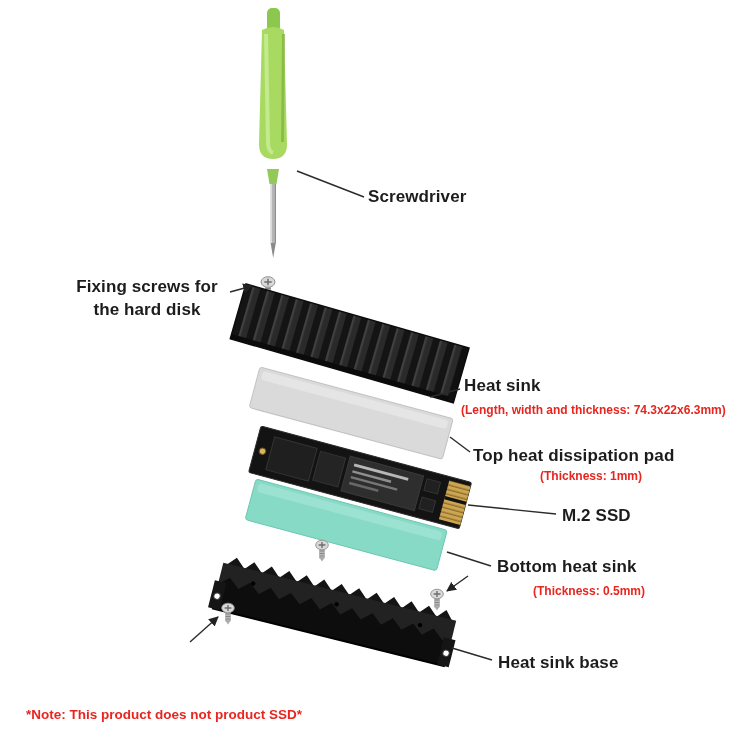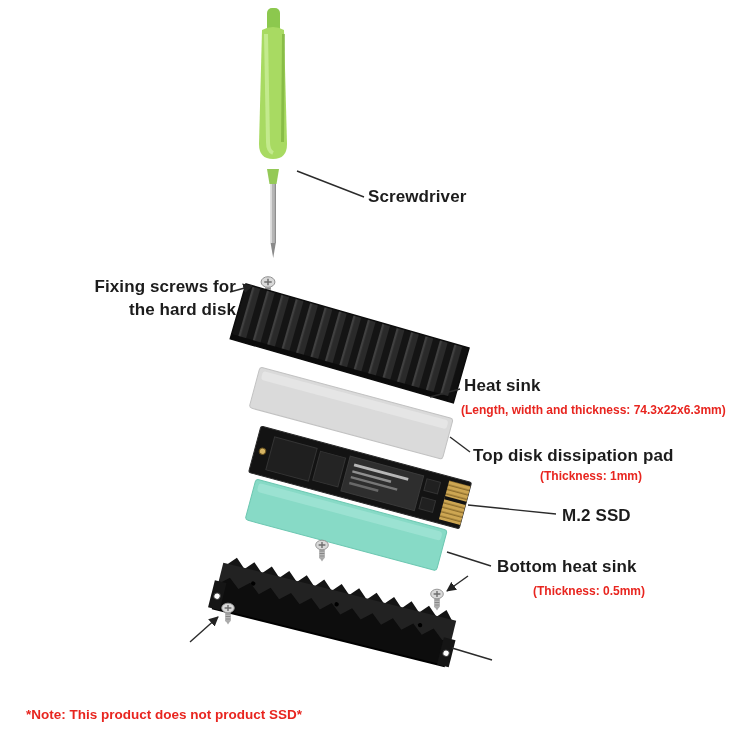--- a/index.html
+++ b/index.html
@@ -1,20 +1,20 @@
 <!DOCTYPE html>
 <html><head>
 <meta charset="utf-8">
 <style>
   * { margin:0; padding:0; box-sizing:border-box; }
   html,body { width:750px; height:750px; background:#ffffff; font-family:"Liberation Sans", sans-serif; }
   .stage { position:relative; width:750px; height:750px; background:#ffffff; overflow:hidden; }
   .art { position:absolute; left:0; top:0; }
   .lbl { position:absolute; color:#1c1c1c; font-weight:700; font-size:17px; letter-spacing:.1px; white-space:nowrap; }
-  .lbl.multi { white-space:pre-line; text-align:right; width:178px; line-height:1.35; }
+  .lbl.multi { white-space:pre-line; text-align:center; width:178px; line-height:1.35; }
   .dims { position:absolute; color:#e8251f; font-weight:700; font-size:12px; white-space:nowrap; }
   .note { position:absolute; color:#e8251f; font-weight:700; font-size:13.5px; white-space:nowrap; }
 </style>
 </head>
 <body>
 
 <div class="stage">
 
   <svg class="art" width="750" height="750" viewBox="0 0 750 750">
     <defs>
@@ -115,20 +115,21 @@
       <path d="M190,642 L218,617" marker-end="url(#arrow)"></path>
       <path d="M468,576 L447,591" marker-end="url(#arrow)"></path>
     </g>
   </svg>
 
   <div class="lbl" style="left:368px;top:187px">Screwdriver</div>
   <div class="lbl multi" style="left:58px;top:276px">Fixing screws for
 the hard disk</div>
   <div class="lbl" style="left:464px;top:376px">Heat sink</div>
   <div class="dims" style="left:461px;top:403px">(Length, width and thickness: 74.3x22x6.3mm)</div>
-  <div class="lbl" style="left:473px;top:446px">Top disk dissipation pad</div>
+  <div class="lbl" style="left:473px;top:446px">Top heat dissipation pad</div>
   <div class="dims" style="left:540px;top:469px">(Thickness: 1mm)</div>
   <div class="lbl" style="left:562px;top:506px">M.2 SSD</div>
   <div class="lbl" style="left:497px;top:557px">Bottom heat sink</div>
   <div class="dims" style="left:533px;top:584px">(Thickness: 0.5mm)</div>
+  <div class="lbl" style="left:498px;top:653px">Heat sink base</div>
   <div class="note" style="left:26px;top:707px">*Note: This product does not product SSD*</div>
 
 </div>
 
 </body></html>

